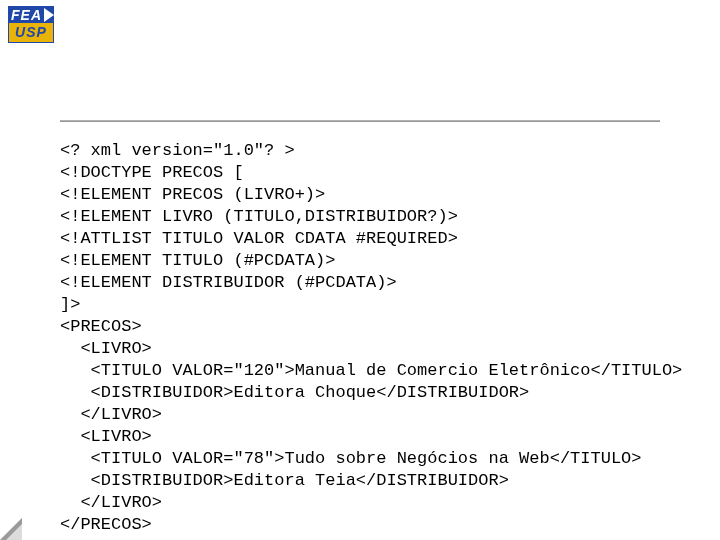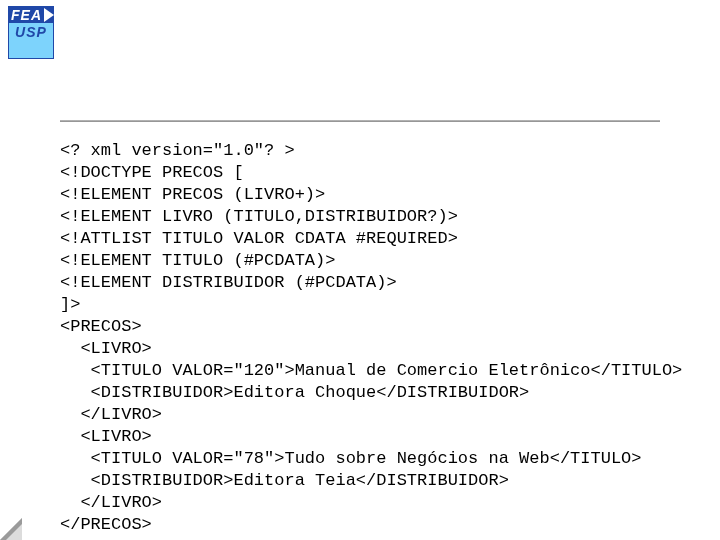--- a/index.html
+++ b/index.html
@@ -1,21 +1,21 @@
 <!DOCTYPE html>
 <html><head>
 <meta charset="utf-8">
 <style>
   html,body{margin:0;padding:0;width:720px;height:540px;background:#fff;font-family:Arial,Helvetica,sans-serif;overflow:hidden}
   .slide{position:relative;width:683px;height:540px;background:#fff}
   .logo{position:absolute;top:6px;left:8px;width:46px}
   .logo-top{display:flex;align-items:center;background:#2048a8;padding:2px 3px 1px 3px}
   .logo-top-text{color:#fff;font:italic bold 14px/14px Arial;letter-spacing:1px}
   .logo-tri{width:0;height:0;border-top:7px solid transparent;border-bottom:7px solid transparent;border-left:10px solid #fff;margin-left:2px}
-  .logo-bot{background:#7dd3fc;border:1px solid #2048a8;border-top:none;text-align:center;padding:0 2px 17px 2px}
+  .logo-bot{background:#eab308;border:1px solid #2048a8;border-top:none;text-align:center;padding:0 2px 1px 2px}
   .logo-bot-text{color:#2048a8;font:italic bold 14px/14px Arial;letter-spacing:1px}
   .title{position:absolute;top:56px;left:64px;font:48px/1 Arial;color:#111}
   .rule{position:absolute;top:120px;left:60px;width:600px;height:2px;background:linear-gradient(#bfbfbf,#8a8a8a)}
   .code{position:absolute;top:140px;left:60px;right:20px;white-space:pre;font:17px/22px "Courier New",monospace;color:#000}
   .corner{position:absolute;left:0;bottom:0;width:22px;height:22px}
   .corner svg{display:block}
 </style>
 </head>
 <body>
 <div class="slide">

